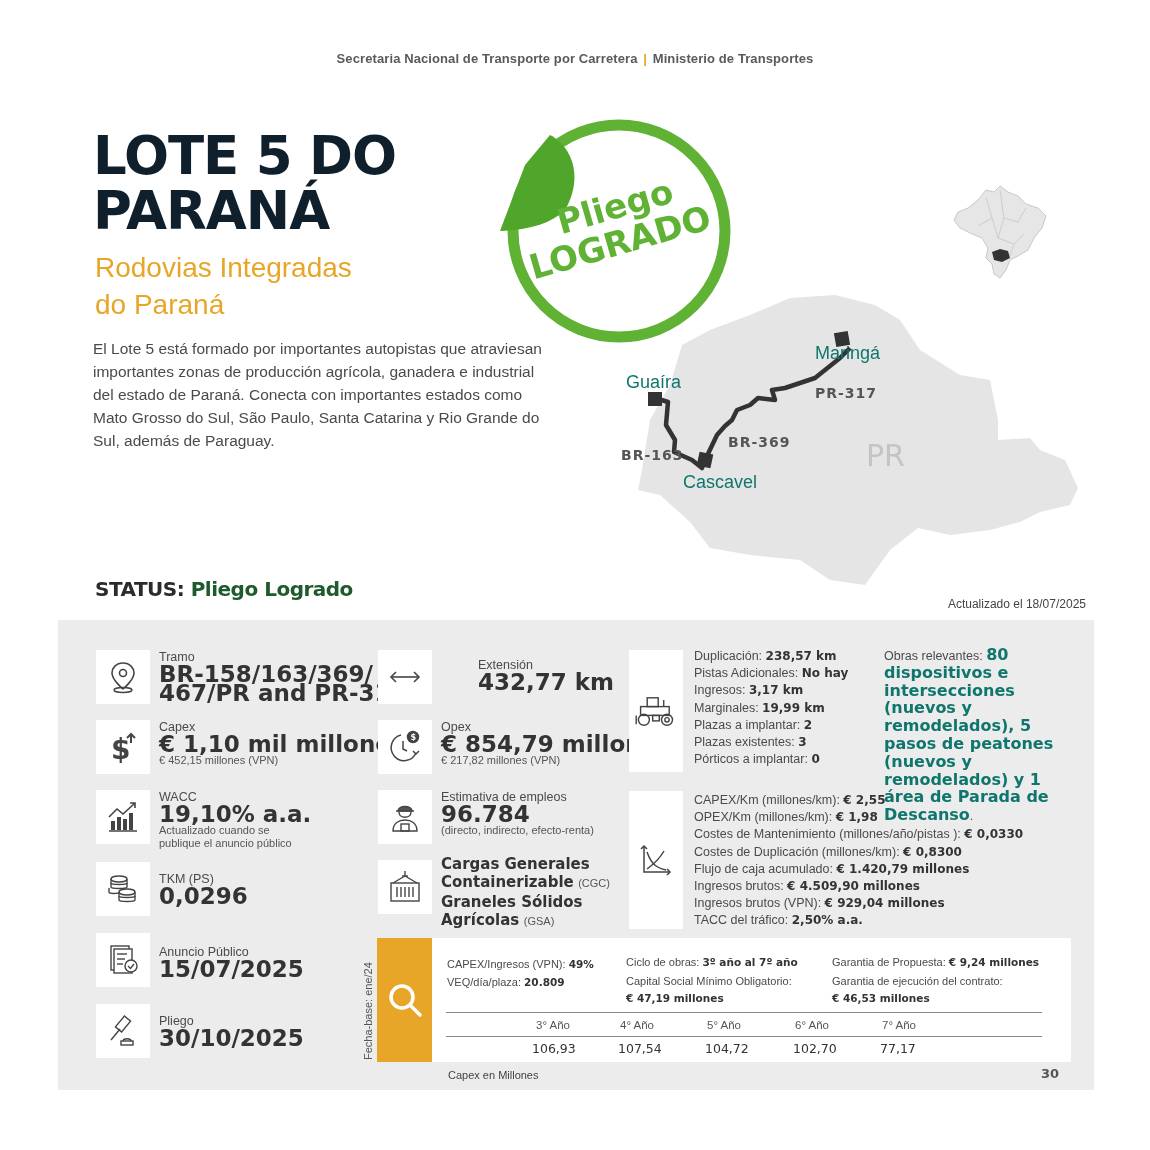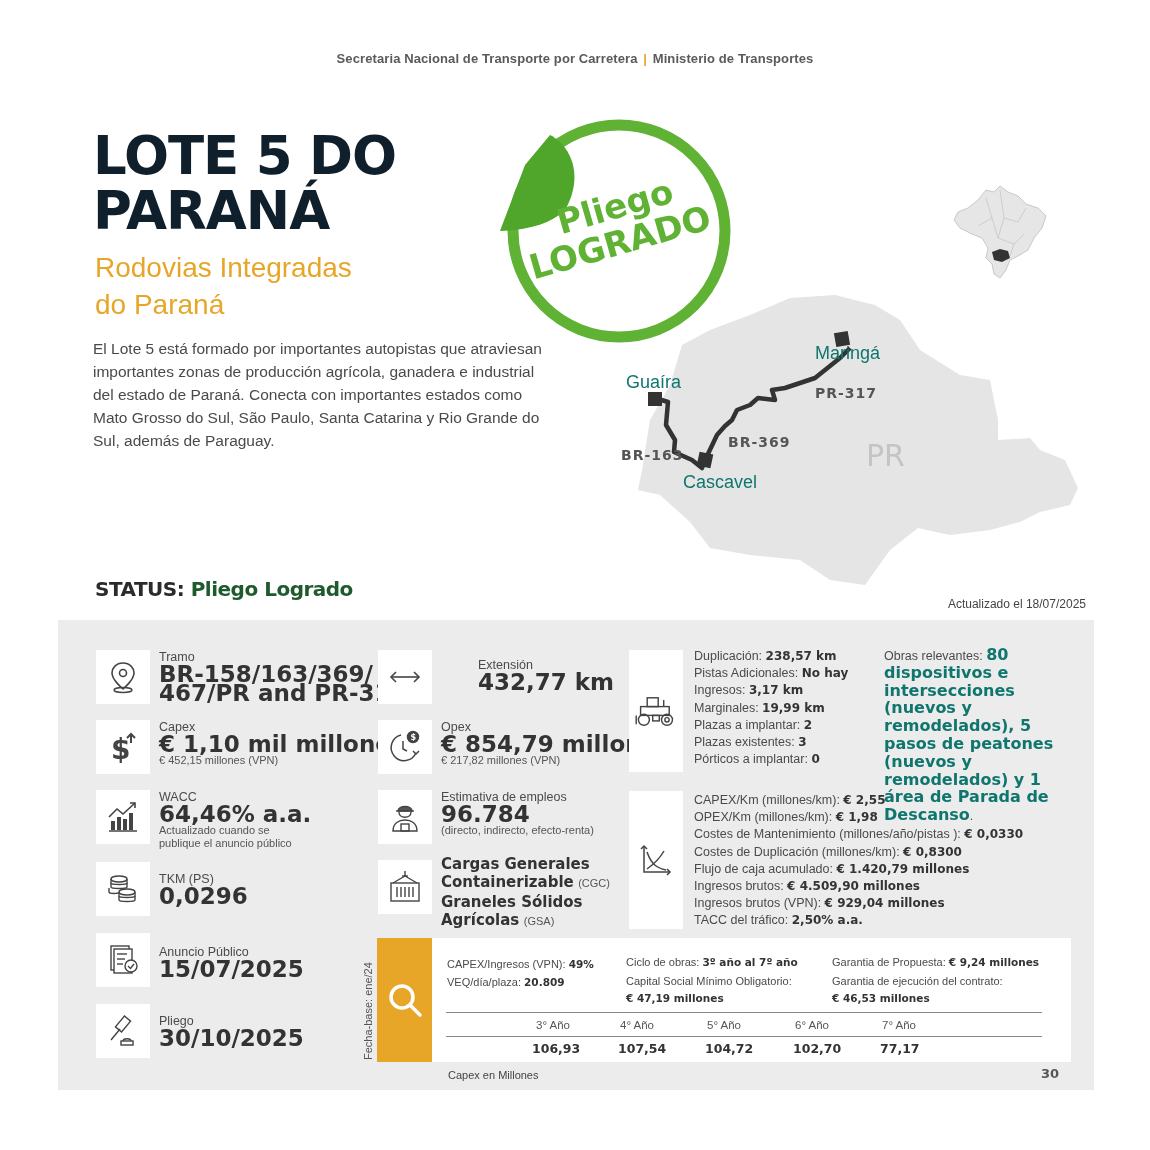--- a/index.html
+++ b/index.html
@@ -47,21 +47,21 @@
   .vert-label { position: absolute; left: 362px; top: 1060px; transform-origin: left top; transform: rotate(-90deg); font-size: 11px; color: #555; white-space: nowrap; }
   .search-box { position: absolute; left: 377px; top: 938px; width: 55px; height: 124px; background: #e8a628; display: flex; align-items: center; justify-content: center; }
   .fin-box { position: absolute; left: 432px; top: 938px; width: 639px; height: 124px; background: #ffffff; }
   .fin-item { position: absolute; font-size: 11px; color: #4a4a4a; line-height: 17px; }
   .fin-item b { font-family: "DejaVu Sans", sans-serif; font-size: 10.5px; color: #333; }
   .capex-table { position: absolute; left: 446px; top: 1012px; width: 596px; }
   .capex-table .hr { height: 1px; background: #888; }
   .capex-row { display: flex; height: 23px; align-items: center; }
   .capex-row span { position: absolute; }
   .yr { font-size: 11.5px; color: #555; }
-  .cv { font-family: "DejaVu Sans", sans-serif; font-weight: bold; font-size: 12.5px; color: #333; }
+  .cv { font-family: "DejaVu Sans", sans-serif; font-weight: normal; font-size: 12.5px; color: #333; }
   .capex-caption { position: absolute; left: 448px; top: 1069px; font-size: 11px; color: #444; }
   .page-num { position: absolute; left: 1041px; top: 1066px; font-family: "DejaVu Sans", sans-serif; font-weight: bold; font-size: 13px; color: #555; }
 </style>
 </head>
 <body>
 
 <div class="header-line">
   <span>Secretaria Nacional de Transporte por Carretera</span>
   <span class="sep">|</span>
   <span>Ministerio de Transportes</span>
@@ -150,21 +150,21 @@
         <rect x="6" y="22" width="4" height="9" fill="#444"></rect>
         <rect x="12" y="18" width="4" height="13" fill="#444"></rect>
         <rect x="18" y="20" width="4" height="11" fill="#444"></rect>
         <rect x="24" y="14" width="4" height="17" fill="#444"></rect>
         <path d="M4 18 L12 10 L18 15 L30 4 M25 4 L30 4 L30 9" fill="none" stroke="#444" stroke-width="1.6"></path>
         <line x1="4" y1="32" x2="32" y2="32" stroke="#444" stroke-width="1.5"></line>
       </svg>
   </div>
   <div class="card-body">
     <div class="lbl">WACC</div>
-    <div class="val-big">64,46% a.a.</div>
+    <div class="val-big">19,10% a.a.</div>
     <div class="note">Actualizado cuando se</div>
     <div class="note">publique el anuncio público</div>
   </div>
 </div>
 
 <div class="card" style="left:96px; top:862px;">
   <div class="icon-box">
     <svg viewBox="0 0 36 36" fill="none" stroke="#444" stroke-width="1.4">
         <ellipse cx="14" cy="8" rx="8" ry="3"></ellipse>
         <path d="M6 8 V12 C6 14 22 14 22 12 V8"></path>

